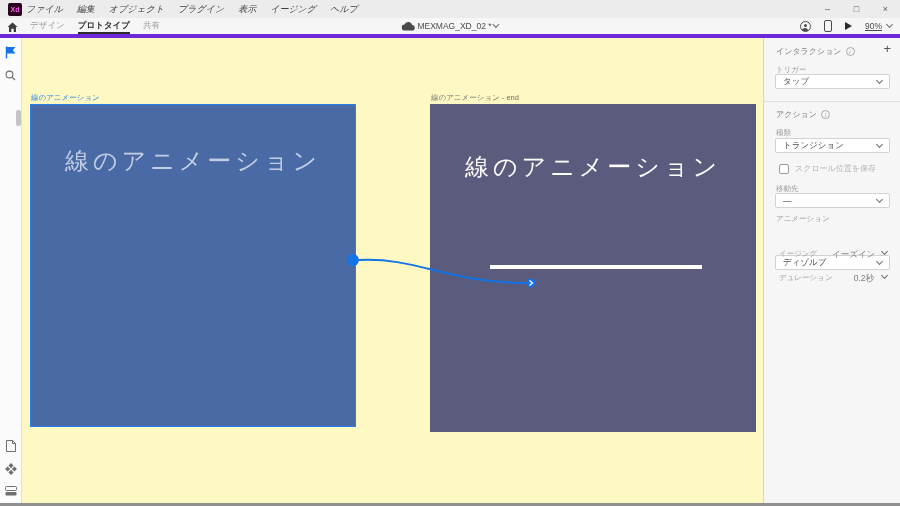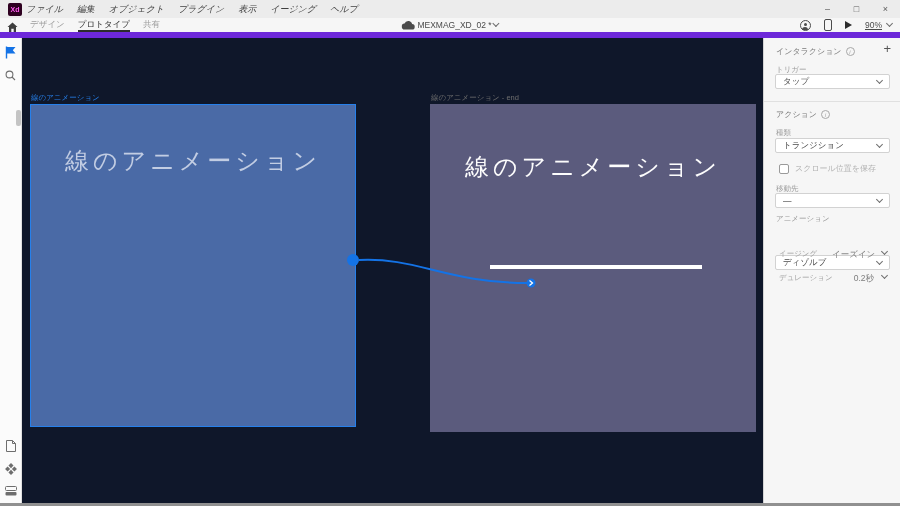--- a/index.html
+++ b/index.html
@@ -13,44 +13,44 @@
 
   
   .menubar{position:absolute;left:0;top:0;width:900px;height:18px;background:#ececec;display:flex;align-items:center;}
   .xd-logo{width:14px;height:13px;margin-left:8px;background:#2e0020;color:#ff5bf1;font-size:7px;font-weight:bold;display:flex;align-items:center;justify-content:center;border-radius:2px;}
   .menu-items{display:flex;gap:14px;margin-left:4px;font-size:9px;color:#3f3f3f;font-style:italic;}
   .menu-items span{cursor:default;}
   .win-controls{margin-left:auto;display:flex;height:100%;}
   .win-btn{width:29px;height:100%;display:flex;align-items:center;justify-content:center;font-size:9px;color:#5a5a5a;}
 
   
-  .toolbar{position:absolute;left:0;top:18px;width:900px;height:20px;background:#f6f6f6;border-bottom:6px solid #6d28d9;}
+  .toolbar{position:absolute;left:0;top:18px;width:900px;height:20px;background:#f6f6f6;border-bottom:4px solid #6d28d9;}
   .home-icon{position:absolute;left:7px;top:4px;}
   .tabs{position:absolute;left:30px;top:0;height:100%;display:flex;gap:13px;font-size:8.5px;}
   .tab{display:flex;align-items:center;color:#9c9c9c;height:100%;}
-  .tab.active{color:#2c2c2c;font-weight:normal;border-bottom:2px solid #2c2c2c;padding-top:2px;}
+  .tab.active{color:#2c2c2c;font-weight:bold;border-bottom:2px solid #2c2c2c;padding-top:2px;}
   .doc-group{position:absolute;left:50%;top:0;height:100%;transform:translateX(-50%);display:flex;align-items:center;gap:2px;font-size:8.5px;color:#4b4b4b;white-space:nowrap;}
   .toolbar-right{position:absolute;right:8px;top:0;height:100%;display:flex;align-items:center;gap:13px;}
   .zoom-group{display:flex;align-items:center;gap:5px;font-size:8.5px;color:#4b4b4b;text-decoration:underline;}
   .play-icon{width:0;height:0;border-left:7px solid #2c2c2c;border-top:4px solid transparent;border-bottom:4px solid transparent;}
   .phone-icon{width:8px;height:12px;border:1px solid #4b4b4b;border-radius:2px;}
   .share-user-icon{width:11px;height:11px;border:1px solid #4b4b4b;border-radius:50%;position:relative;}
   .share-user-icon::before{content:"";position:absolute;left:3px;top:2px;width:3px;height:3px;border-radius:50%;background:#4b4b4b;}
   .share-user-icon::after{content:"";position:absolute;left:1.5px;top:6px;width:6px;height:3px;border-radius:3px 3px 0 0;background:#4b4b4b;}
 
   .chev{width:5px;height:5px;border-right:1px solid #6e6e6e;border-bottom:1px solid #6e6e6e;transform:rotate(45deg);margin-top:-3px;flex:none;}
 
   
   .leftrail{position:absolute;left:0;top:38px;width:22px;height:468px;background:#fbfbfb;border-right:1px solid #e0e0e0;}
   .rail-top{display:flex;flex-direction:column;align-items:center;gap:11px;padding-top:8px;}
   .rail-bottom{position:absolute;bottom:10px;left:0;width:100%;display:flex;flex-direction:column;align-items:center;gap:11px;}
   .rail-scroll-thumb{position:absolute;right:0;top:72px;width:5px;height:16px;background:#c4c4c4;border-radius:2px;}
 
   
-  .canvas{position:absolute;left:22px;top:38px;width:741px;height:468px;background:#0f172a;overflow:hidden;}
+  .canvas{position:absolute;left:22px;top:38px;width:741px;height:468px;background:#fef9c3;overflow:hidden;}
   .ab-label{position:absolute;font-size:7.5px;white-space:nowrap;}
   .ab-label-1{left:9px;top:55px;color:#2680eb;}
   .ab-label-2{left:409px;top:55px;color:#6e6e6e;}
   .artboard{position:absolute;}
   .artboard-1{left:8px;top:66px;width:326px;height:323px;background:#4a6aa6;border:1px solid #2680eb;}
   .artboard-2{left:408px;top:66px;width:326px;height:328px;background:#5b5b7d;}
   .ab-text{position:absolute;left:0;width:100%;text-align:center;font-family:"Liberation Serif","DejaVu Serif",serif;font-size:24px;letter-spacing:4px;white-space:nowrap;}
   .ab-text-1{top:40px;color:#c2cde3;}
   .ab-text-2{top:47px;color:#fdfdfd;}
   .white-line{position:absolute;left:60px;top:161px;width:212px;height:4px;background:#ffffff;}

